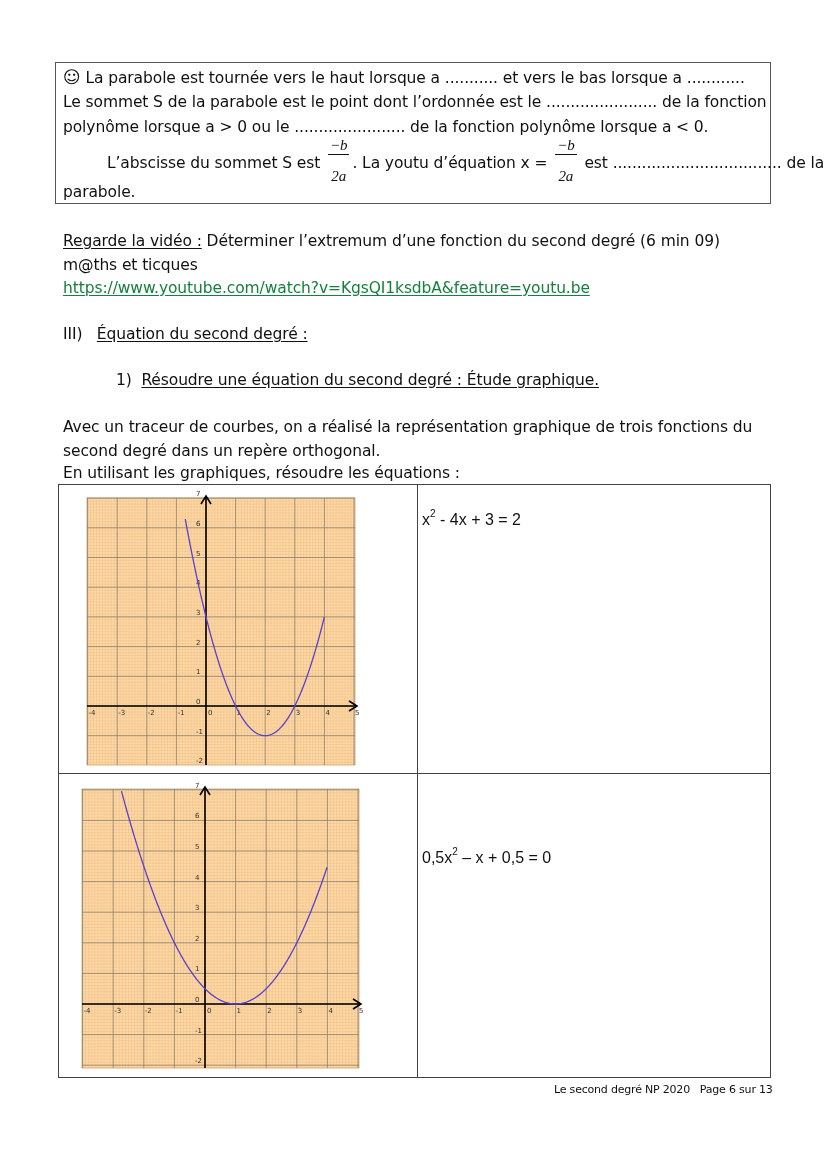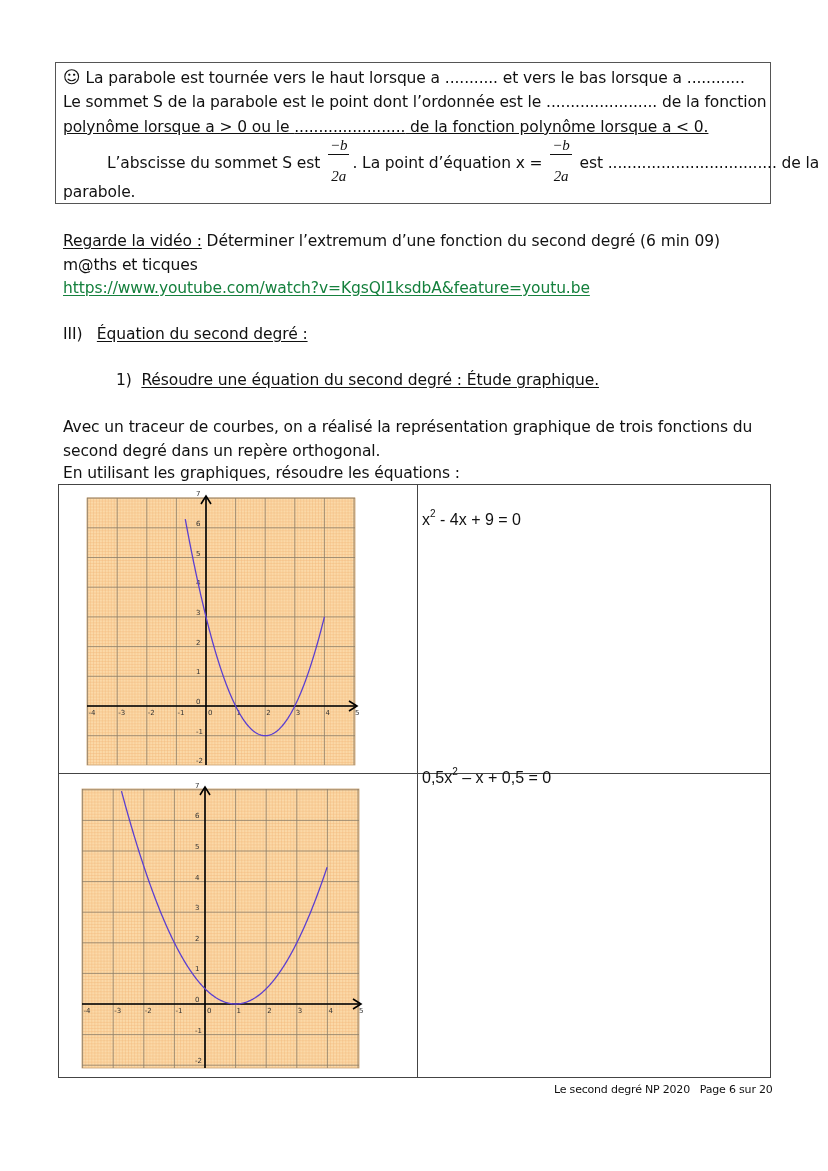--- a/index.html
+++ b/index.html
@@ -31,25 +31,25 @@
 <body>
 
 <div class="box"></div>
 <div class="abs txt" style="left:63px; top:66px;">
   <span class="smile">☺</span>
   <span>La parabole est tournée vers le haut lorsque a </span><span>...........</span><span> et vers le bas lorsque a </span><span>............</span>
 </div>
 <div class="abs txt" style="left:63px; top:91px;">
   <span>Le sommet S de la parabole est le point dont l’ordonnée est le </span><span>.......................</span><span> de la fonction</span>
 </div>
-<div class="abs txt" style="left:63px; top:116px;text-decoration:underline;">
+<div class="abs txt" style="left:63px; top:116px;">
   <span>polynôme lorsque a &gt; 0 ou le </span><span>.......................</span><span> de la fonction polynôme lorsque a &lt; 0.</span>
 </div>
 <div class="abs txt" style="left:63px; top:140px; line-height:36px;margin-left:44px;">
-  <span>L’abscisse du sommet S est </span><span class="frac"><span class="num">−b</span><span class="den">2a</span></span><span>. La point d’équation x = </span><span class="frac"><span class="num">−b</span><span class="den">2a</span></span><span> est </span><span>...................................</span><span> de la</span>
+  <span>L’abscisse du sommet S est </span><span class="frac"><span class="num">−b</span><span class="den">2a</span></span><span>. La youtu d’équation x = </span><span class="frac"><span class="num">−b</span><span class="den">2a</span></span><span> est </span><span>...................................</span><span> de la</span>
 </div>
 <div class="abs txt" style="left:63px; top:181px;">parabole.</div>
 
 <div class="abs txt" style="left:63px; top:230px;">
   <span class="u">Regarde la vidéo :</span><span> Déterminer l’extremum d’une fonction du second degré   (6 min 09)</span>
 </div>
 <div class="abs txt" style="left:63px; top:254px;">m@ths et ticques</div>
 <div class="abs txt link" style="left:63px; top:277px;">https://www.youtube.com/watch?v=KgsQI1ksdbA&amp;feature=youtu.be</div>
 
 <div class="abs txt" style="left:63px; top:323px;">
@@ -64,23 +64,23 @@
 
 <div class="abs txt" style="left:63px; top:416px;">Avec un traceur de courbes, on a réalisé la représentation graphique de trois fonctions du</div>
 <div class="abs txt" style="left:63px; top:440px;">second degré dans un repère orthogonal.</div>
 <div class="abs txt" style="left:63px; top:462px;text-align:right;">En utilisant les graphiques, résoudre les équations :</div>
 
 <div class="table"></div>
 <div class="vline"></div>
 <div class="hline"></div>
 
 <div class="eq" style="left:422px; top:510px;">
-  <span>x</span><sup>2</sup><span> - 4x + 9 = 0</span>
-</div>
-<div class="eq" style="left:422px; top:768px;">
+  <span>x</span><sup>2</sup><span> - 4x + 3 = 2</span>
+</div>
+<div class="eq" style="left:422px; top:848px;">
   <span>0,5x</span><sup>2</sup><span> – x + 0,5 = 0</span>
 </div>
 
 <svg class="graph" id="g1" style="left:80px; top:488px;" width="290" height="282" viewBox="0 0 290 282">
     <rect x="7" y="10" width="268" height="267" fill="#fbd9a8" stroke="#c9a070" stroke-width="0.8"></rect>
     <g stroke="#f2b677" stroke-width="0.45" opacity="0.9">
       <line x1="7.599999999999994" y1="10" x2="7.599999999999994" y2="277"></line>
       <line x1="10.560000000000002" y1="10" x2="10.560000000000002" y2="277"></line>
       <line x1="13.519999999999996" y1="10" x2="13.519999999999996" y2="277"></line>
       <line x1="16.47999999999999" y1="10" x2="16.47999999999999" y2="277"></line>
@@ -544,14 +544,14 @@
       <text x="119" y="71">5</text>
       <text x="119" y="40.39999999999998">6</text>
       <text x="119" y="9.799999999999983">7</text>
       <text x="131" y="235">0</text>
     </g>
     <path d=" M 45.46 13.13 L 46.07 15.41 L 46.69 17.67 L 47.30 19.93 L 47.91 22.17 L 48.52 24.39 L 49.13 26.61 L 49.75 28.81 L 50.36 31.00 L 50.97 33.18 L 51.58 35.35 L 52.19 37.50 L 52.81 39.64 L 53.42 41.77 L 54.03 43.89 L 54.64 46.00 L 55.25 48.09 L 55.87 50.17 L 56.48 52.24 L 57.09 54.30 L 57.70 56.34 L 58.31 58.37 L 58.93 60.39 L 59.54 62.40 L 60.15 64.39 L 60.76 66.38 L 61.37 68.35 L 61.99 70.31 L 62.60 72.25 L 63.21 74.19 L 63.82 76.11 L 64.43 78.02 L 65.05 79.91 L 65.66 81.80 L 66.27 83.67 L 66.88 85.53 L 67.49 87.38 L 68.11 89.22 L 68.72 91.04 L 69.33 92.85 L 69.94 94.65 L 70.55 96.44 L 71.17 98.21 L 71.78 99.98 L 72.39 101.73 L 73.00 103.46 L 73.61 105.19 L 74.23 106.90 L 74.84 108.60 L 75.45 110.29 L 76.06 111.97 L 76.67 113.64 L 77.29 115.29 L 77.90 116.93 L 78.51 118.56 L 79.12 120.17 L 79.73 121.77 L 80.35 123.37 L 80.96 124.95 L 81.57 126.51 L 82.18 128.07 L 82.79 129.61 L 83.41 131.14 L 84.02 132.66 L 84.63 134.16 L 85.24 135.66 L 85.85 137.14 L 86.47 138.60 L 87.08 140.06 L 87.69 141.51 L 88.30 142.94 L 88.91 144.36 L 89.53 145.77 L 90.14 147.16 L 90.75 148.54 L 91.36 149.91 L 91.97 151.27 L 92.59 152.62 L 93.20 153.95 L 93.81 155.28 L 94.42 156.59 L 95.03 157.88 L 95.65 159.17 L 96.26 160.44 L 96.87 161.70 L 97.48 162.95 L 98.09 164.19 L 98.71 165.41 L 99.32 166.62 L 99.93 167.82 L 100.54 169.01 L 101.15 170.18 L 101.77 171.35 L 102.38 172.50 L 102.99 173.64 L 103.60 174.76 L 104.21 175.88 L 104.83 176.98 L 105.44 178.07 L 106.05 179.14 L 106.66 180.21 L 107.27 181.26 L 107.89 182.30 L 108.50 183.33 L 109.11 184.35 L 109.72 185.35 L 110.33 186.34 L 110.95 187.32 L 111.56 188.29 L 112.17 189.24 L 112.78 190.18 L 113.39 191.11 L 114.01 192.03 L 114.62 192.94 L 115.23 193.83 L 115.84 194.71 L 116.45 195.58 L 117.07 196.44 L 117.68 197.28 L 118.29 198.12 L 118.90 198.94 L 119.51 199.74 L 120.13 200.54 L 120.74 201.32 L 121.35 202.09 L 121.96 202.85 L 122.57 203.60 L 123.19 204.33 L 123.80 205.06 L 124.41 205.77 L 125.02 206.46 L 125.63 207.15 L 126.25 207.82 L 126.86 208.48 L 127.47 209.13 L 128.08 209.77 L 128.69 210.39 L 129.31 211.00 L 129.92 211.60 L 130.53 212.19 L 131.14 212.77 L 131.75 213.33 L 132.37 213.88 L 132.98 214.42 L 133.59 214.95 L 134.20 215.46 L 134.81 215.96 L 135.43 216.45 L 136.04 216.93 L 136.65 217.39 L 137.26 217.85 L 137.87 218.29 L 138.49 218.72 L 139.10 219.13 L 139.71 219.54 L 140.32 219.93 L 140.93 220.31 L 141.55 220.67 L 142.16 221.03 L 142.77 221.37 L 143.38 221.70 L 143.99 222.02 L 144.61 222.33 L 145.22 222.62 L 145.83 222.90 L 146.44 223.17 L 147.05 223.43 L 147.67 223.67 L 148.28 223.91 L 148.89 224.13 L 149.50 224.33 L 150.11 224.53 L 150.73 224.71 L 151.34 224.88 L 151.95 225.04 L 152.56 225.19 L 153.17 225.33 L 153.79 225.45 L 154.40 225.56 L 155.01 225.66 L 155.62 225.74 L 156.23 225.81 L 156.85 225.88 L 157.46 225.93 L 158.07 225.96 L 158.68 225.99 L 159.29 226.00 L 159.91 226.00 L 160.52 225.99 L 161.13 225.96 L 161.74 225.93 L 162.35 225.88 L 162.97 225.81 L 163.58 225.74 L 164.19 225.66 L 164.80 225.56 L 165.41 225.45 L 166.03 225.33 L 166.64 225.19 L 167.25 225.04 L 167.86 224.88 L 168.47 224.71 L 169.09 224.53 L 169.70 224.33 L 170.31 224.13 L 170.92 223.91 L 171.53 223.67 L 172.15 223.43 L 172.76 223.17 L 173.37 222.90 L 173.98 222.62 L 174.59 222.33 L 175.21 222.02 L 175.82 221.70 L 176.43 221.37 L 177.04 221.03 L 177.65 220.67 L 178.27 220.31 L 178.88 219.93 L 179.49 219.54 L 180.10 219.13 L 180.71 218.72 L 181.33 218.29 L 181.94 217.85 L 182.55 217.39 L 183.16 216.93 L 183.77 216.45 L 184.39 215.96 L 185.00 215.46 L 185.61 214.95 L 186.22 214.42 L 186.83 213.88 L 187.45 213.33 L 188.06 212.77 L 188.67 212.19 L 189.28 211.60 L 189.89 211.00 L 190.51 210.39 L 191.12 209.77 L 191.73 209.13 L 192.34 208.48 L 192.95 207.82 L 193.57 207.15 L 194.18 206.46 L 194.79 205.77 L 195.40 205.06 L 196.01 204.33 L 196.63 203.60 L 197.24 202.85 L 197.85 202.09 L 198.46 201.32 L 199.07 200.54 L 199.69 199.74 L 200.30 198.94 L 200.91 198.12 L 201.52 197.28 L 202.13 196.44 L 202.75 195.58 L 203.36 194.71 L 203.97 193.83 L 204.58 192.94 L 205.19 192.03 L 205.81 191.11 L 206.42 190.18 L 207.03 189.24 L 207.64 188.29 L 208.25 187.32 L 208.87 186.34 L 209.48 185.35 L 210.09 184.35 L 210.70 183.33 L 211.31 182.30 L 211.93 181.26 L 212.54 180.21 L 213.15 179.14 L 213.76 178.07 L 214.37 176.98 L 214.99 175.88 L 215.60 174.76 L 216.21 173.64 L 216.82 172.50 L 217.43 171.35 L 218.05 170.18 L 218.66 169.01 L 219.27 167.82 L 219.88 166.62 L 220.49 165.41 L 221.11 164.19 L 221.72 162.95 L 222.33 161.70 L 222.94 160.44 L 223.55 159.17 L 224.17 157.88 L 224.78 156.59 L 225.39 155.28 L 226.00 153.95 L 226.61 152.62 L 227.23 151.27 L 227.84 149.91 L 228.45 148.54 L 229.06 147.16 L 229.67 145.77 L 230.29 144.36 L 230.90 142.94 L 231.51 141.51 L 232.12 140.06 L 232.73 138.60 L 233.35 137.14 L 233.96 135.66 L 234.57 134.16 L 235.18 132.66 L 235.79 131.14 L 236.41 129.61 L 237.02 128.07 L 237.63 126.51 L 238.24 124.95 L 238.85 123.37 L 239.47 121.77 L 240.08 120.17 L 240.69 118.56 L 241.30 116.93 L 241.91 115.29 L 242.53 113.64 L 243.14 111.97 L 243.75 110.29 L 244.36 108.60 L 244.97 106.90 L 245.59 105.19 L 246.20 103.46 L 246.81 101.73 L 247.42 99.98 L 248.03 98.21 L 248.65 96.44 L 249.26 94.65 L 249.87 92.85 L 250.48 91.04 L 251.09 89.22" fill="none" stroke="#5b3fd0" stroke-width="1.3"></path>
   </svg>
 
 <div class="footer">
   <span>Le second degré NP 2020</span>&nbsp;&nbsp;
-  <span>Page 6 sur 20</span>
+  <span>Page 6 sur 13</span>
 </div>
 
 </body></html>

